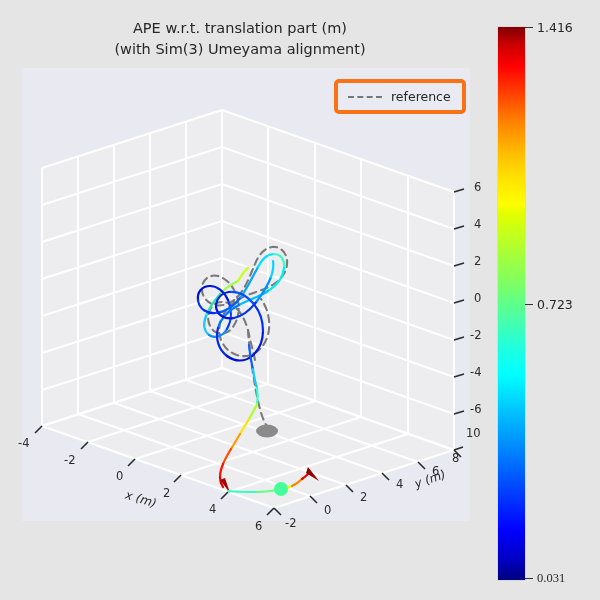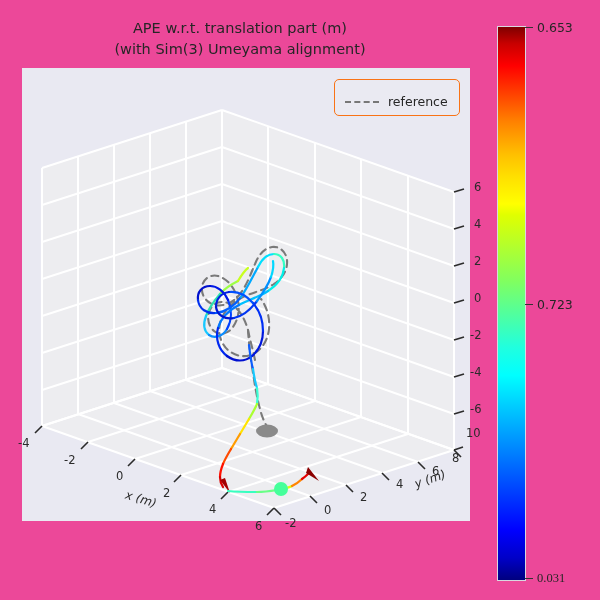--- a/index.html
+++ b/index.html
@@ -4,21 +4,21 @@
 <style>
   html, body {
     margin: 0;
     padding: 0;
     background: #ffffff;
   }
   #figure {
     position: relative;
     width: 600px;
     height: 600px;
-    background: #ec4899;
+    background: #e5e5e5;
     font-family: "DejaVu Sans", sans-serif;
     overflow: hidden;
   }
 
   
   #plot-title {
     position: absolute;
     left: 0;
     top: 18px;
     width: 480px;
@@ -57,23 +57,23 @@
   }
 
   
   #legend {
     position: absolute;
     left: 334px;
     top: 79px;
     display: flex;
     align-items: center;
     gap: 9px;
-    padding: 14px 11px 6px 10px;
+    padding: 6px 11px 6px 10px;
     background: #eaeaf2;
-    border: 1px solid #f97316;
+    border: 4px solid #f97316;
     border-radius: 5px;
   }
   #legend .dashline {
     display: block;
     width: 34px;
     height: 0;
     border-top: 2px dashed #777777;
   }
   #legend .legend-text {
     font-size: 12.5px;
@@ -342,18 +342,18 @@
   <div id="legend">
     <span class="dashline"></span>
     <span class="legend-text">reference</span>
   </div>
 
   <div id="colorbar-group">
     <div id="colorbar"></div>
     <div class="cb-tick" style="top:1px;"></div>
     <div class="cb-tick" style="top:278px;"></div>
     <div class="cb-tick" style="top:552px;"></div>
-    <div class="cb-label" style="top:1px;">0.653</div>
+    <div class="cb-label" style="top:1px;">1.416</div>
     <div class="cb-label" style="top:278px;">0.723</div>
     <div class="cb-label" style="top:552px;font-family:Liberation Serif, serif;">0.031</div>
   </div>
 
 </div>
 
 </body></html>

